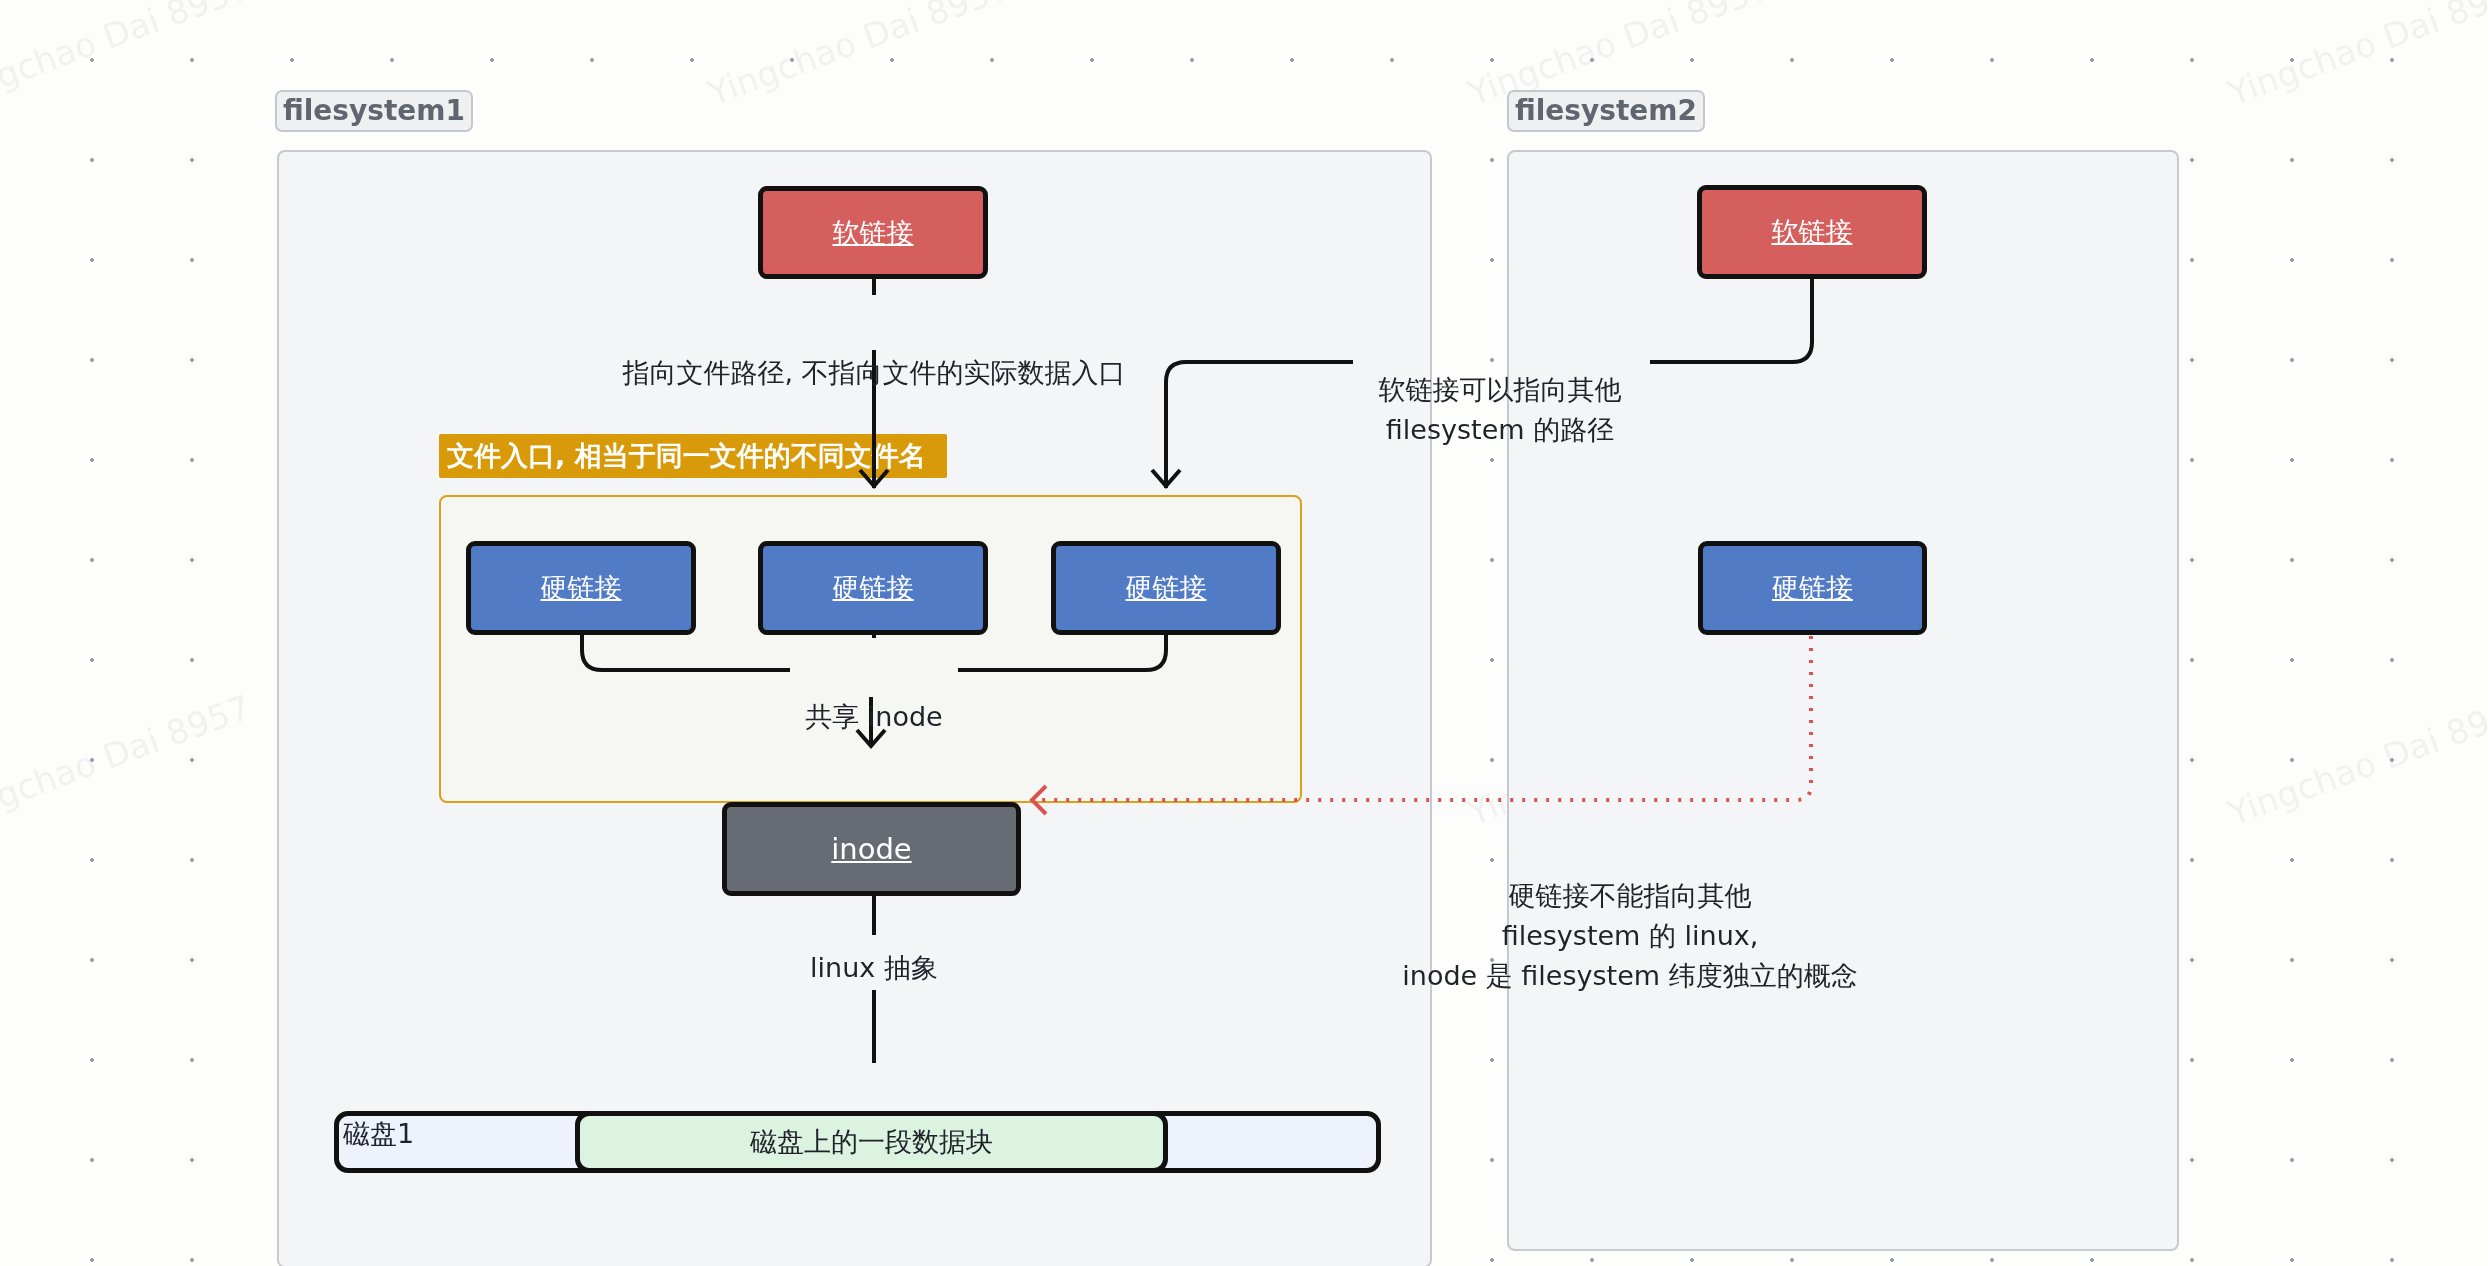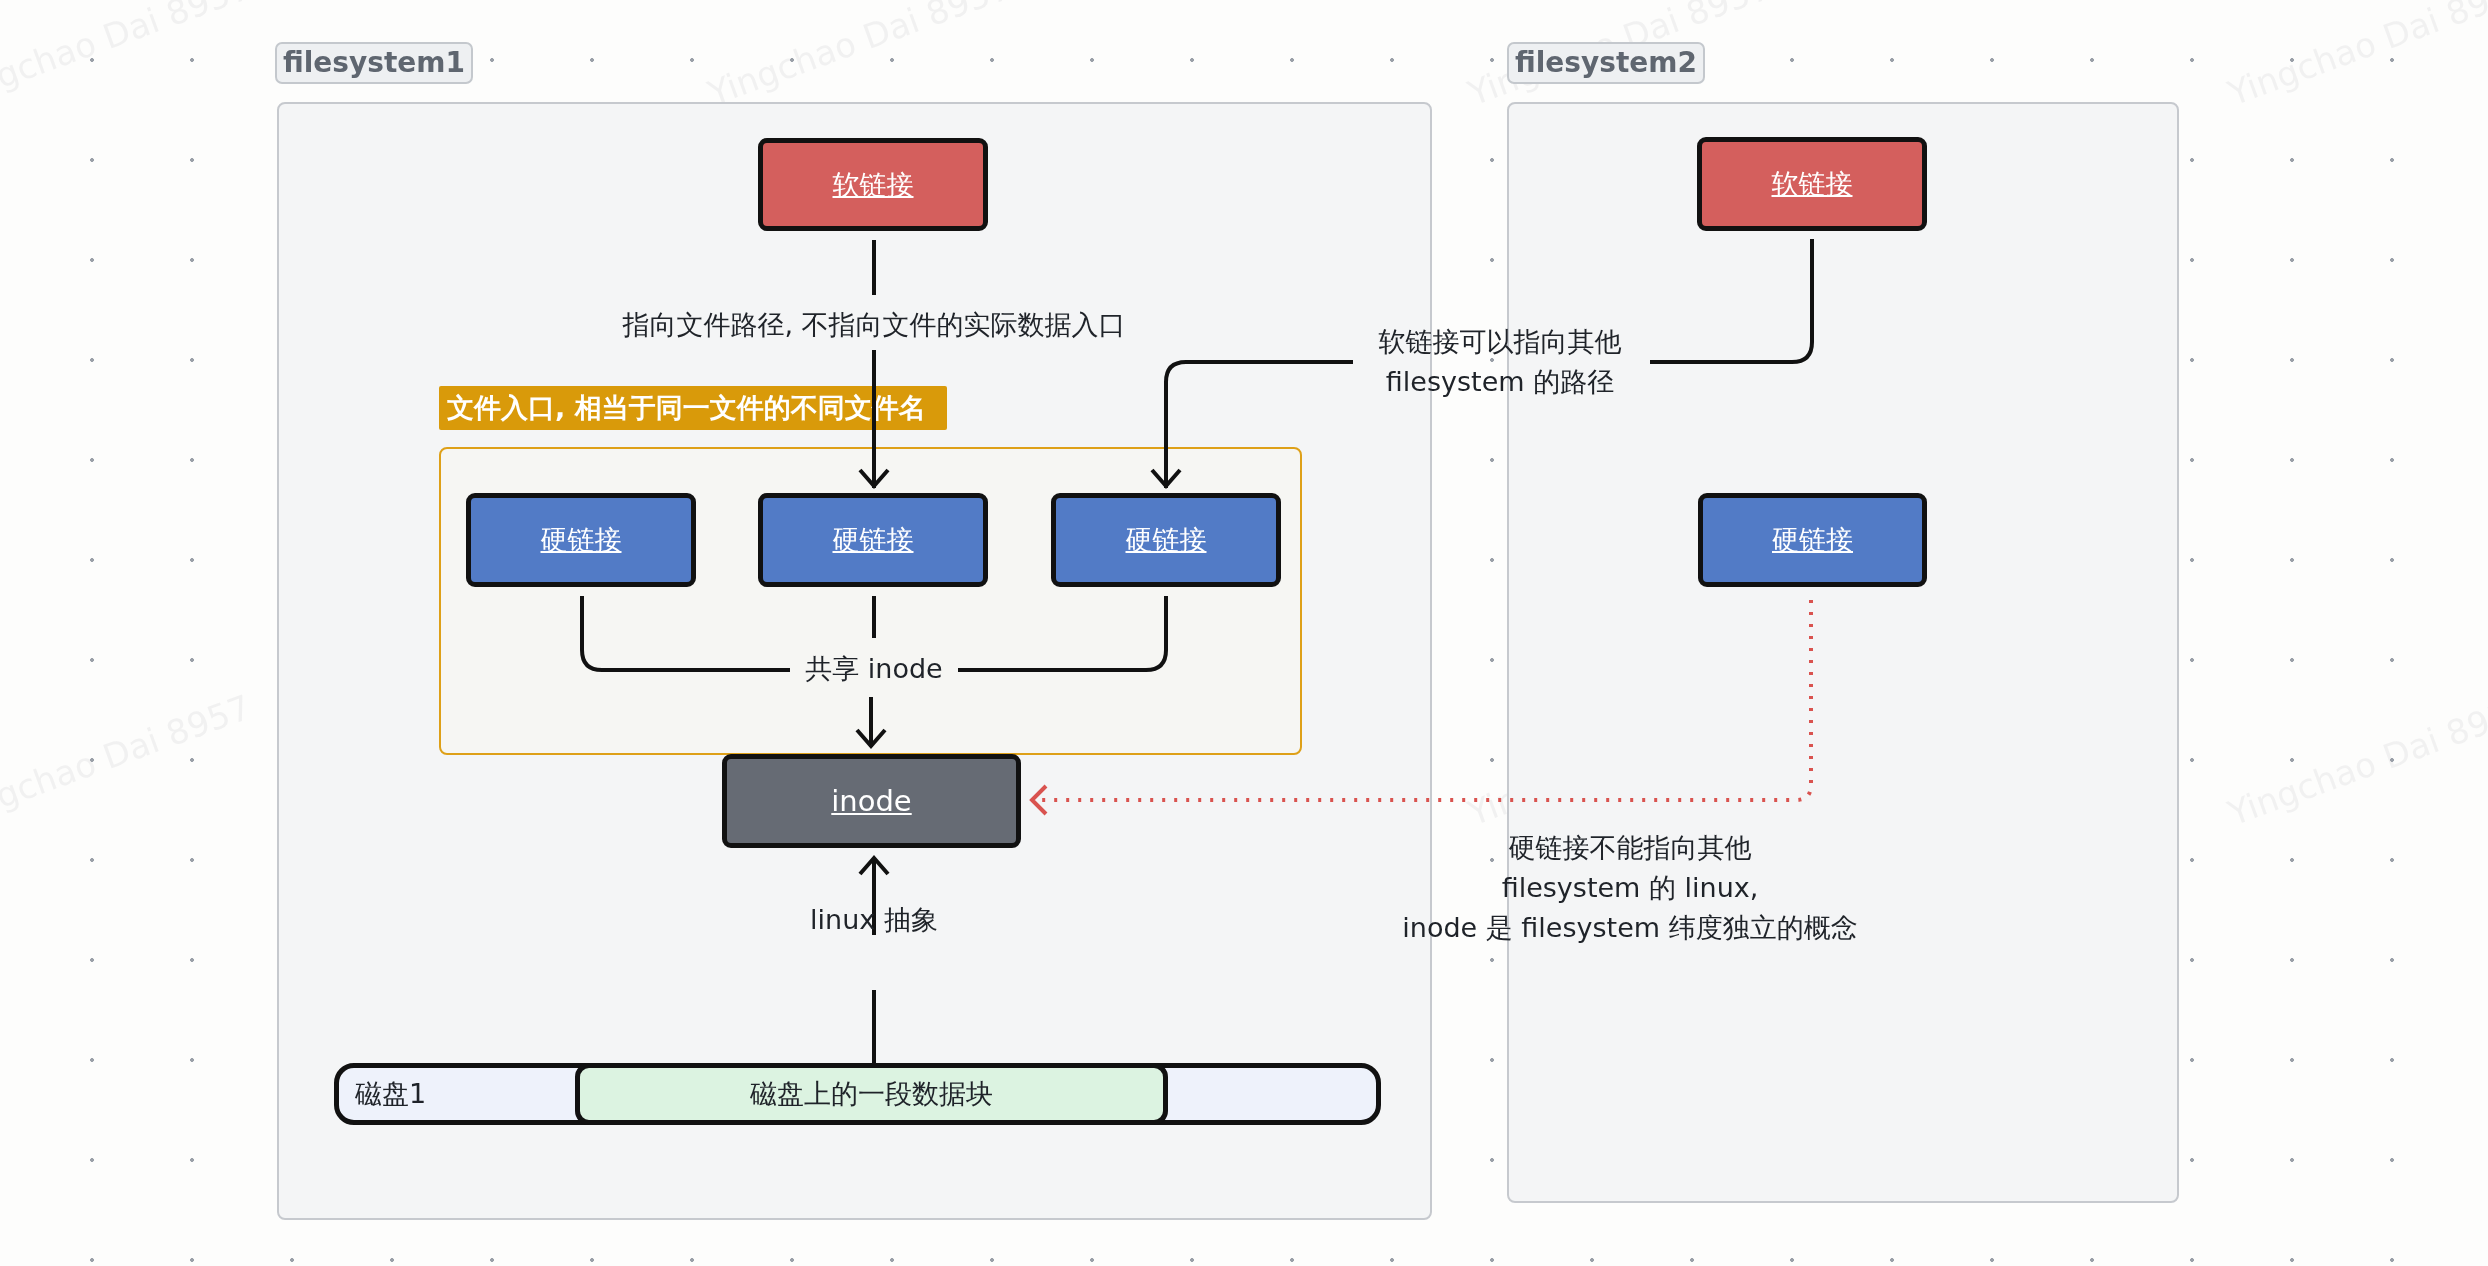--- a/index.html
+++ b/index.html
@@ -4,21 +4,21 @@
 <style>
   html, body { margin: 0; padding: 0; }
   body {
     width: 2488px; height: 1266px; position: relative; overflow: hidden;
     background-color: #fdfdfc;
     background-image: radial-gradient(circle, #9aa0a8 1.6px, transparent 2.2px);
     background-size: 100px 100px;
     background-position: 42px 10px;
     font-family: "DejaVu Sans", "Liberation Sans", sans-serif;
   }
-  .abs { position: absolute; box-sizing: border-box; }
+  .abs { position: absolute; box-sizing: border-box; margin-top: 48px; }
   .fs-label {
     font-weight: bold; font-size: 28px; color: #5f6670;
     background: #eef0f2; border: 2px solid #c4c8cd; border-radius: 7px;
     padding: 0 6px; line-height: 38px; height: 42px;
   }
   .fs-box { background: #f4f5f6; border: 2px solid #c6c9ce; border-radius: 8px; }
   .node {
     border: 5px solid #111; border-radius: 9px; color: #fff;
     display: flex; align-items: center; justify-content: center;
     font-size: 27px;
@@ -30,22 +30,22 @@
   .yellow-frame { border: 2px solid #dea018; border-radius: 8px; background: #f6f6f3; }
   .yellow-tag {
     background: #d99a0a; color: #fff; font-weight: bold; font-size: 27px;
     border-radius: 2px; display: flex; align-items: center; padding-left: 8px;
   }
   .label {
     color: #1f2329; font-size: 27px; text-align: center; line-height: 40px;
     background: transparent; white-space: nowrap;
   }
   .disk {
-    background: #eef2fb; border: 5px solid #111; border-radius: 20px;
-    display: flex; align-items: center; padding-left: 16px; font-size: 27px; color: #1f2329;
+    background: #eef2fb; border: 5px solid #111; border-radius: 14px;
+    display: flex; padding-left: 4px; font-size: 27px; color: #1f2329;
   }
   .disk-block {
     background: #dcf3e1; border: 5px solid #111; border-radius: 14px;
     display: flex; align-items: center; justify-content: center; font-size: 27px; color: #1f2329;
   }
   svg.wires { position: absolute; left: 0; top: 0; pointer-events: none; }
   .wm { position: absolute; color: rgba(160,165,172,0.13); font-size: 34px; transform: rotate(-20deg); white-space: nowrap; font-family: "DejaVu Sans", sans-serif; }
 </style>
 </head>
 <body>

